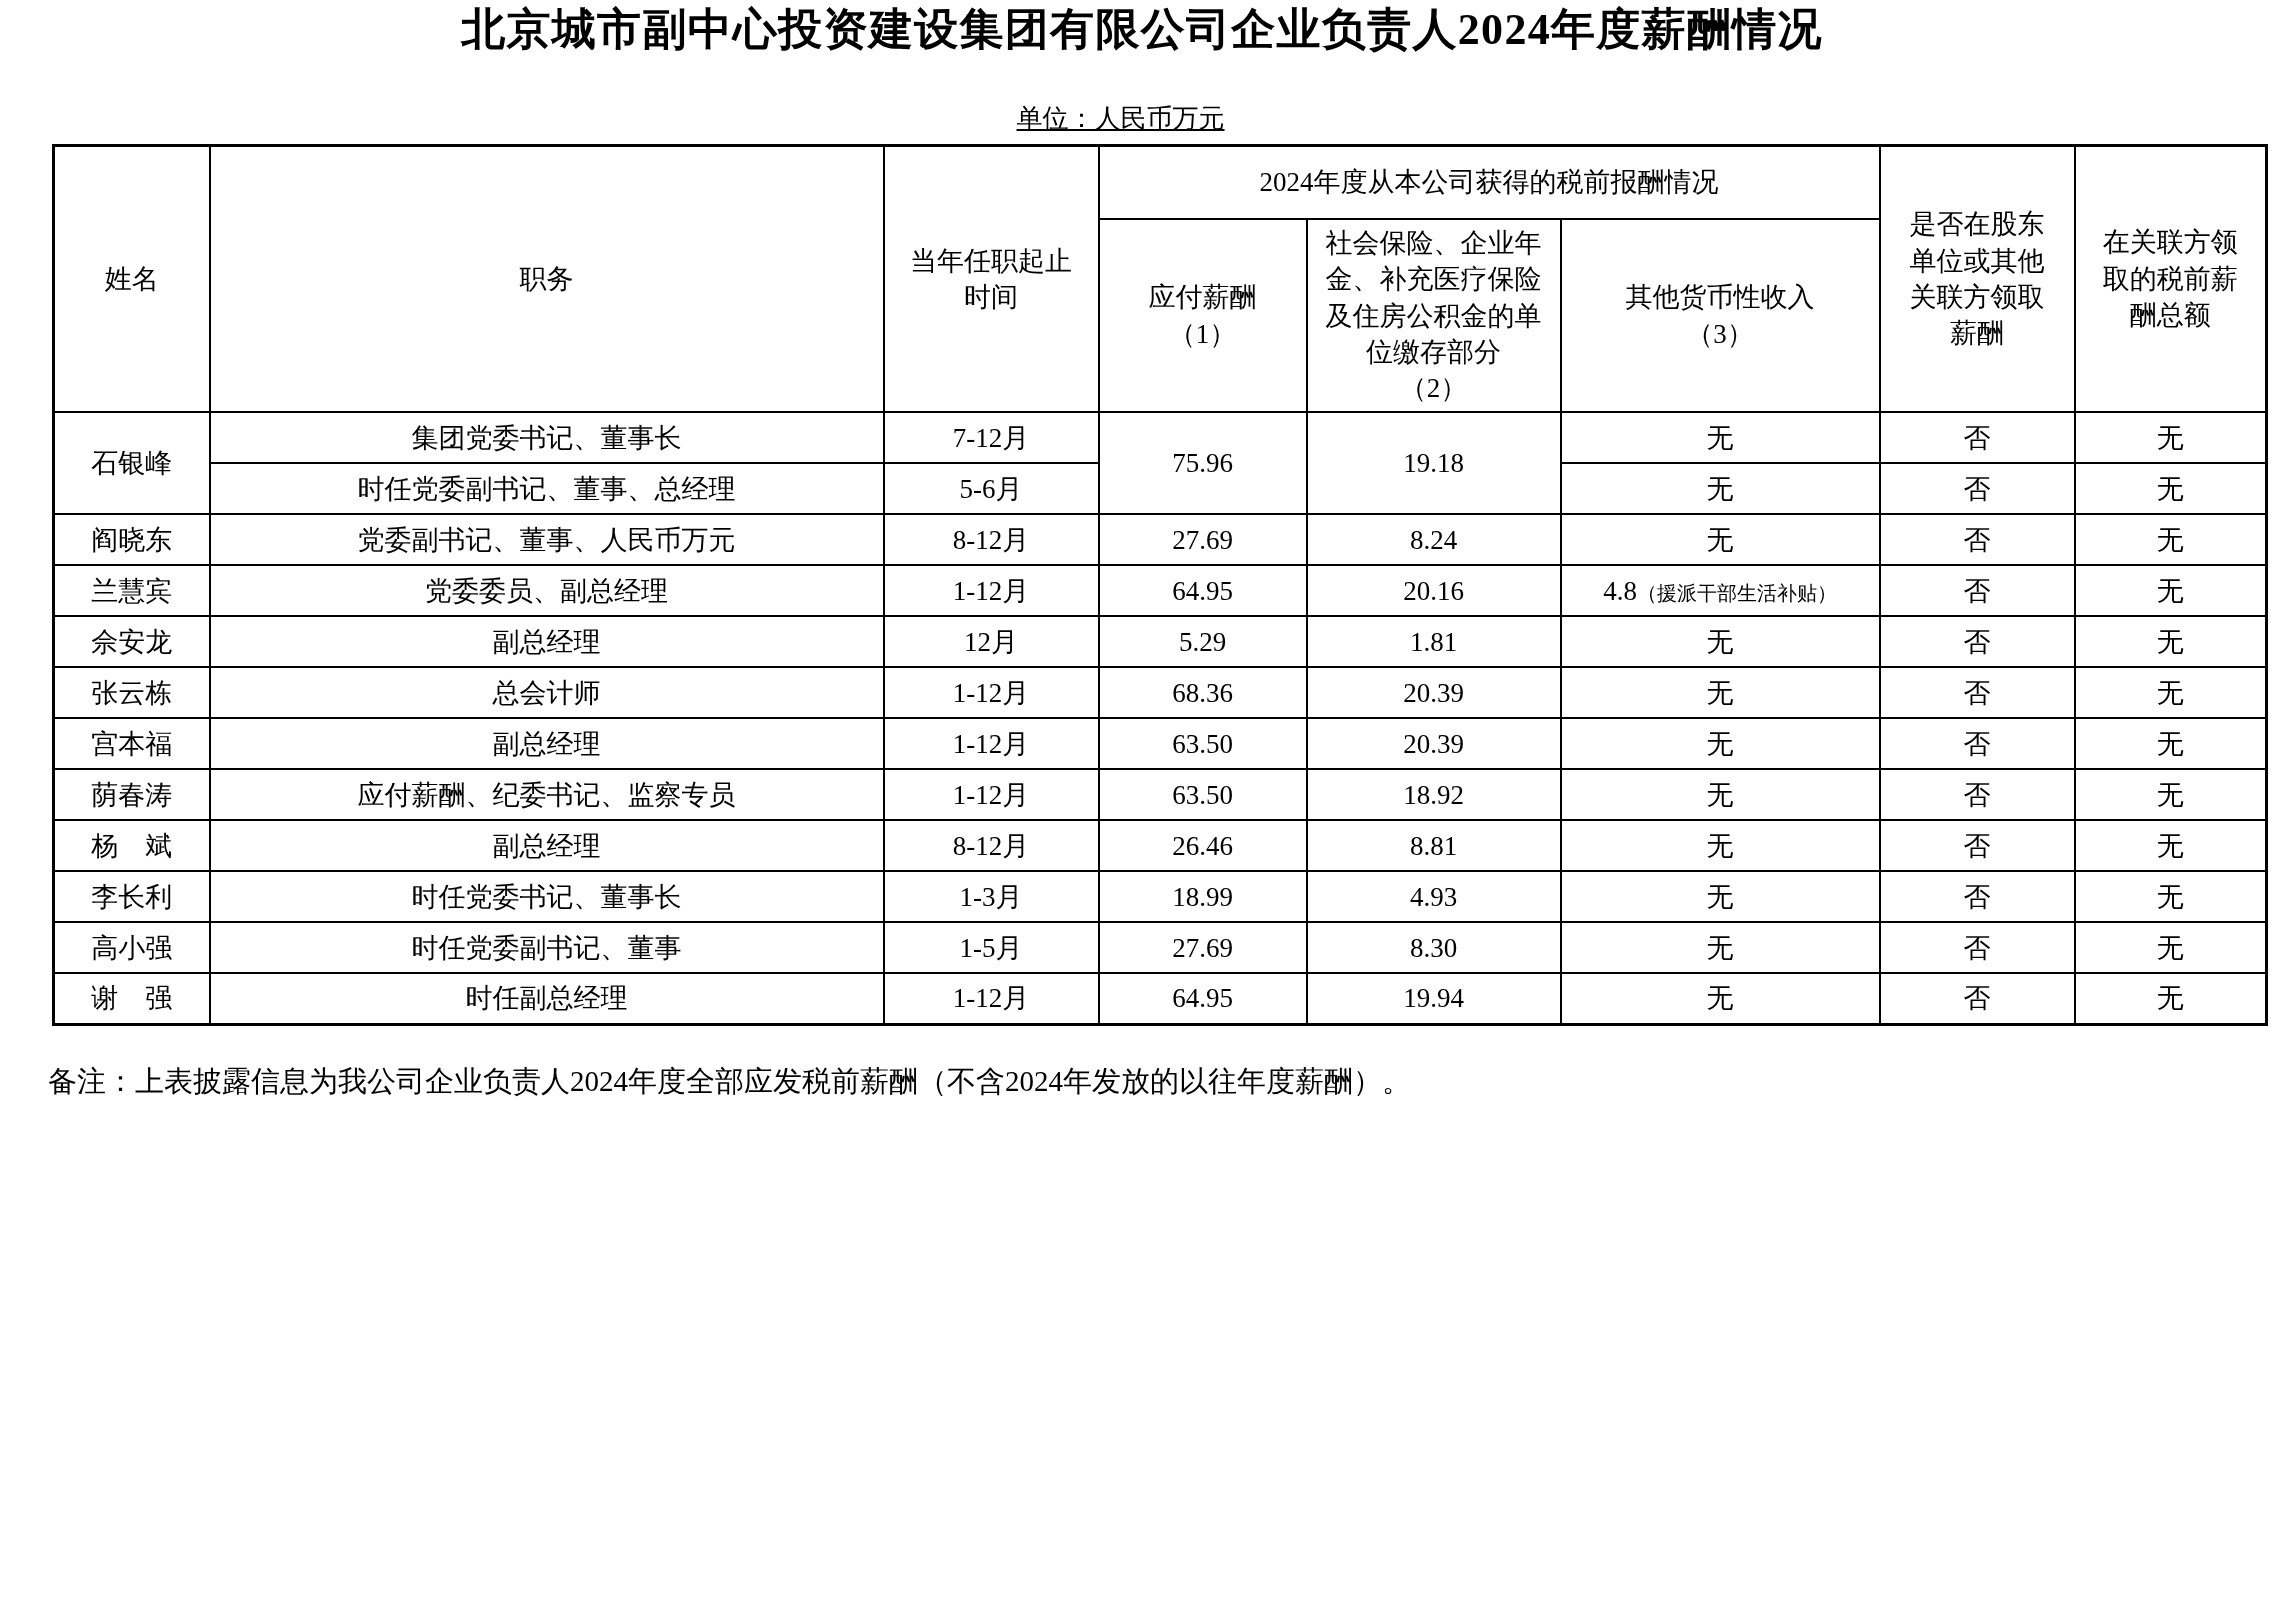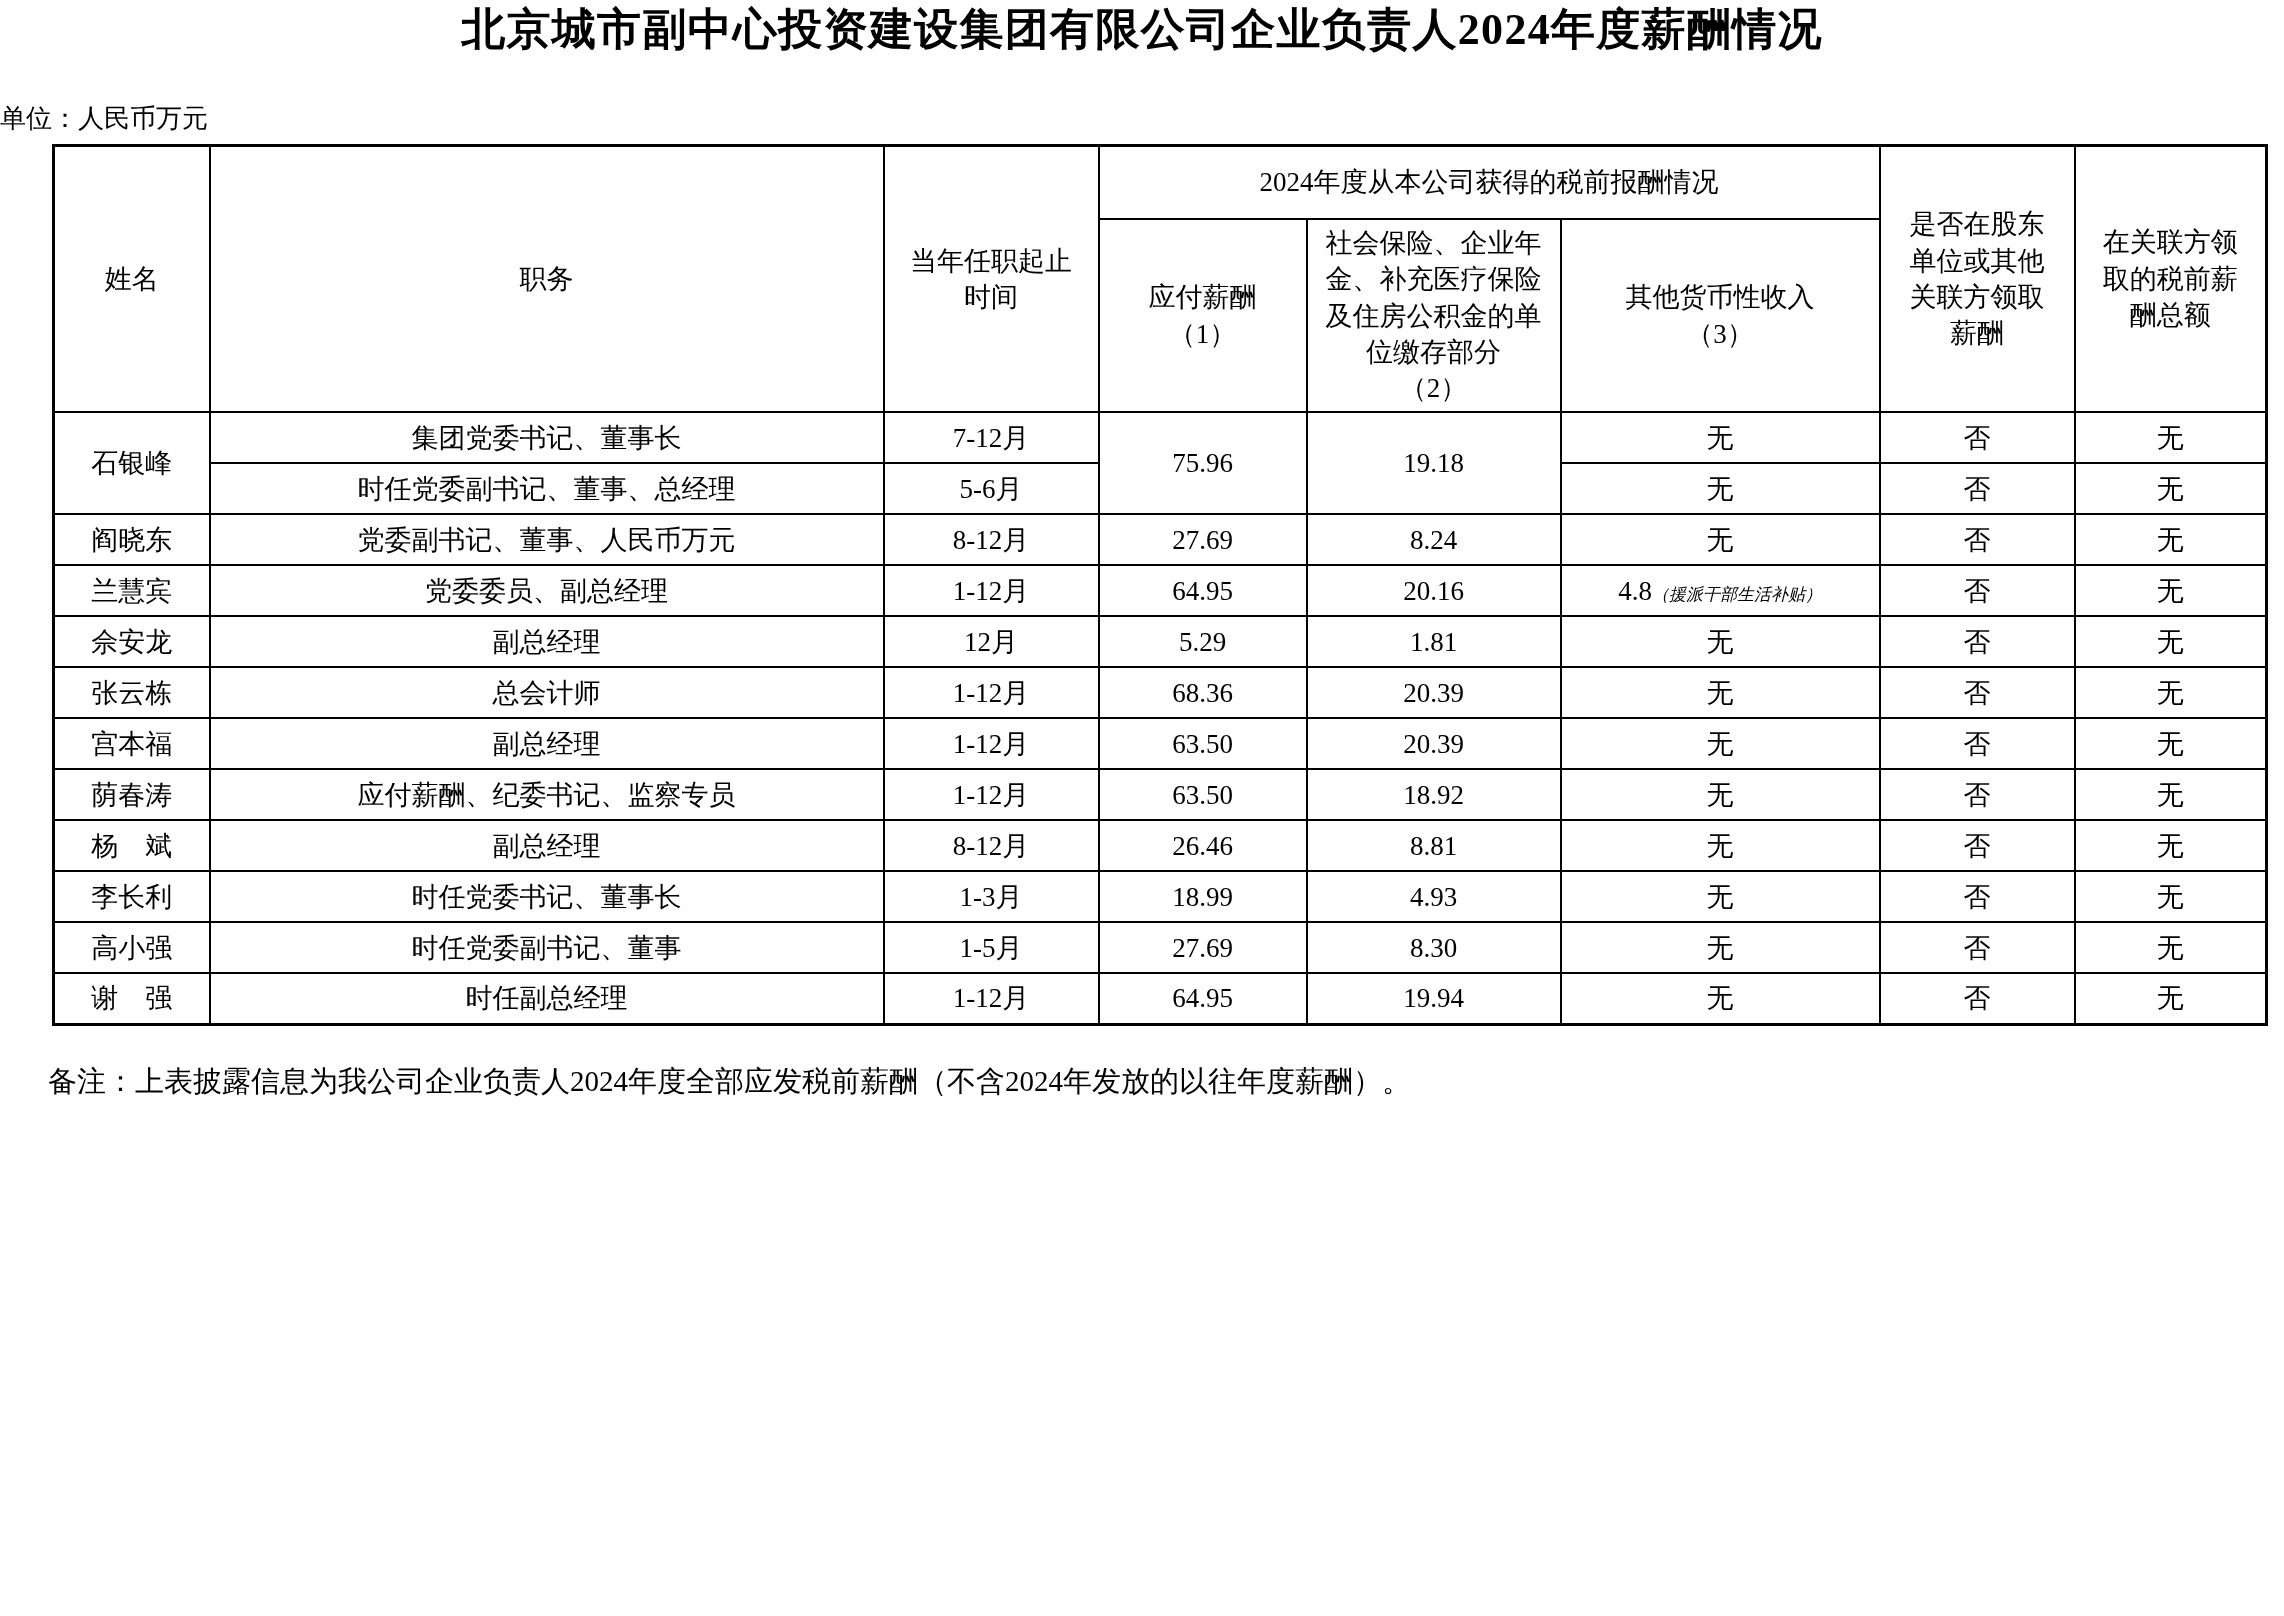--- a/index.html
+++ b/index.html
@@ -10,22 +10,23 @@
     font-family: "Liberation Serif", "DejaVu Serif", serif;
   }
   .page { position: relative; width: 2284px; height: 1616px; overflow: hidden; }
   .doc-title {
     margin: 0; 
     text-align: center;
     font-size: 44px; font-weight: bold; letter-spacing: 1.3px;
   }
   .unit-label {
     margin: 42px 43px 7.8px 0;
-    text-align: left;
+    text-align: center;
     font-size: 26px;
+    text-decoration: underline;
   }
   table.salary {
     margin-left: 52px;
     width: 2215px;
     border-collapse: collapse;
     table-layout: fixed;
     border: 3.9px solid #000;
   }
   table.salary th, table.salary td {
     border: 2px solid #000;
@@ -35,21 +36,21 @@
     font-size: 27px;
     text-align: center;
     vertical-align: middle;
     white-space: pre-line;
     padding: 1.3px 3.9px;
     line-height: 1.35;
   }
   tr.h-top th { height: 74px; }
   tr.h-sub th { height: 193px; border-radius: 15px; }
   tbody td { height: 51px; }
-  .small-note { font-size: 17px; font-style: italic; }
+  .small-note { font-size: 20px; }
   .foot-note {
     margin: 36px 0 0 48px;
     font-size: 29px;
   }
 </style>
 </head>
 <body>
 
 <div class="page">
 

